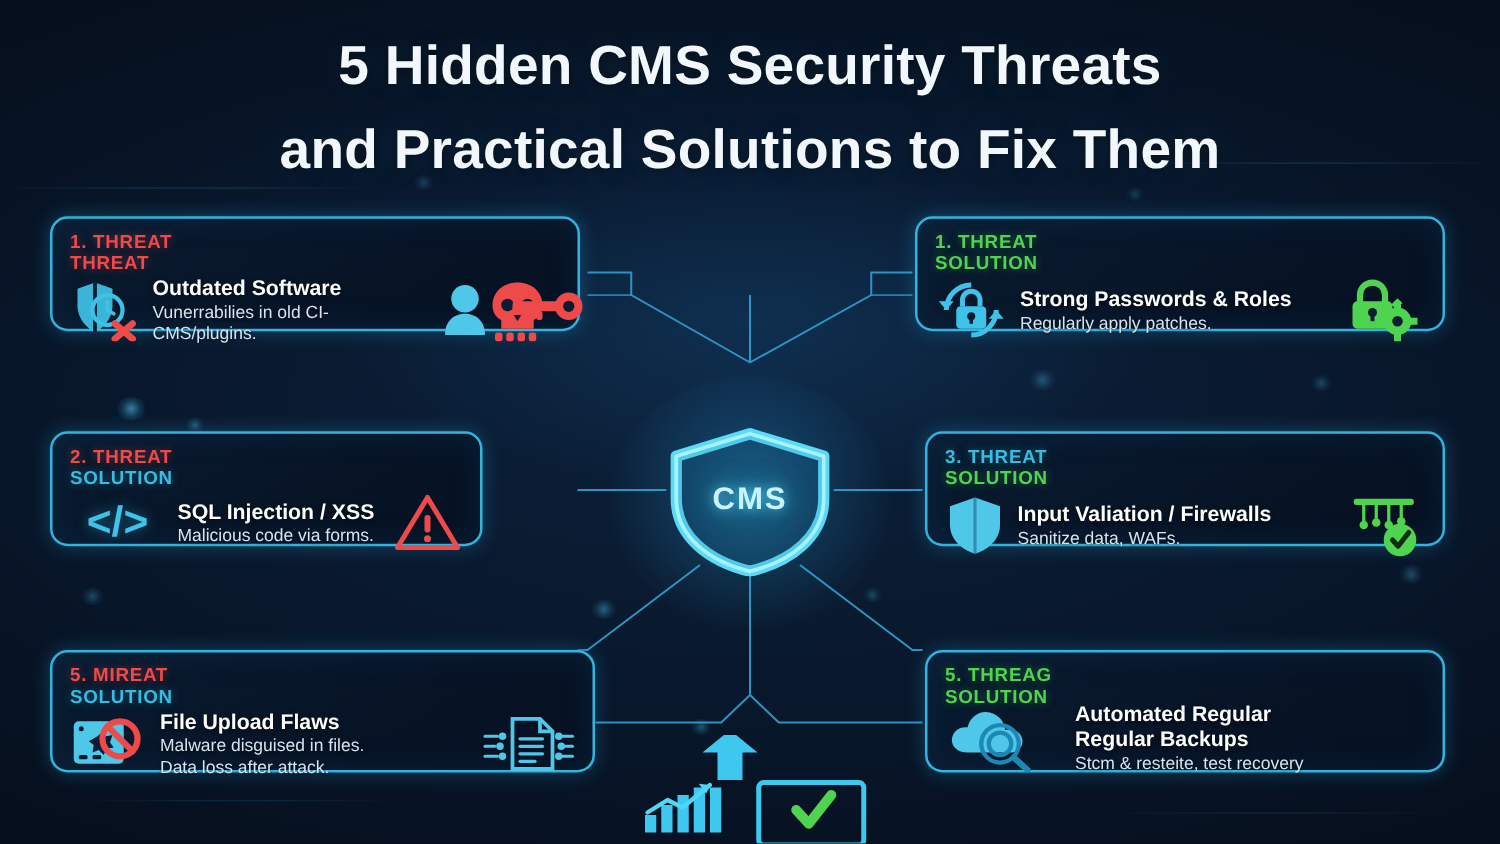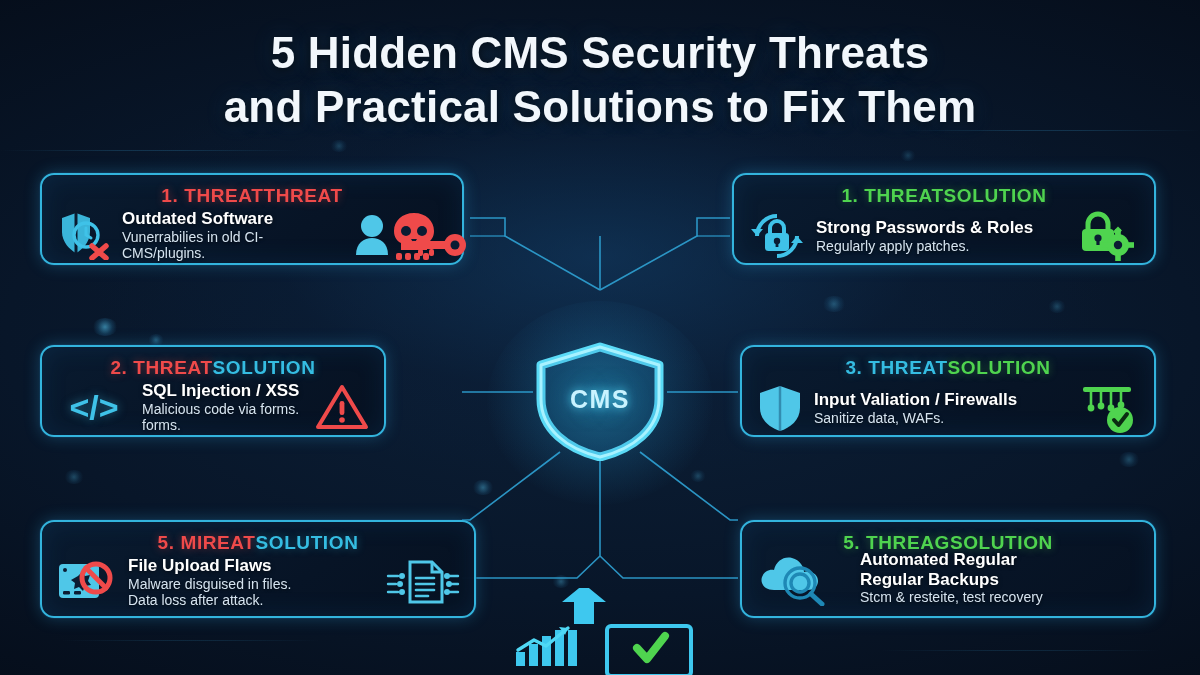--- a/index.html
+++ b/index.html
@@ -37,38 +37,39 @@
   #title {
     position: absolute; left: 0; top: 26px; width: 1200px;
     text-align: center;
     color: #f2f7fc;
     font-size: 44px;
     font-weight: bold;
     line-height: 1.22;
     letter-spacing: 0.2px;
     text-shadow: 0 2px 10px rgba(0,0,0,0.65), 0 0 22px rgba(90,190,255,0.18);
   }
-  #title .l2 { display: block; }
+  #title .l2 { display: block; margin-top: 13px; }
 
   
   .card {
     position: absolute;
     border: 2px solid #33b4dd;
     border-radius: 14px;
     background: linear-gradient(145deg, rgba(9,27,48,0.96) 0%, rgba(7,20,38,0.98) 60%, rgba(6,17,33,0.99) 100%);
     box-shadow:
       0 0 0 1px rgba(20,70,110,0.35),
       0 0 16px rgba(45,170,225,0.30),
       inset 0 0 24px rgba(20,80,130,0.22);
     padding: 10px 14px 10px 14px;
   }
   .card-head {
-    display: flex; justify-content: center; align-items: baseline;
-    font-size: 19px; font-weight: bold; letter-spacing: 0.6px;
+    display: flex; justify-content: flex-start; align-items: baseline;
+    font-size: 15px; font-weight: bold; letter-spacing: 0.6px;
     margin-bottom: 2px;
+    flex-direction: column;
   }
   .tag-threat-red   { color: #ef4a4a; text-shadow: 0 0 8px rgba(239,74,74,0.45); }
   .tag-threat-green { color: #4fd44f; text-shadow: 0 0 8px rgba(79,212,79,0.40); }
   .tag-threat-cyan  { color: #35bde2; text-shadow: 0 0 8px rgba(53,189,226,0.40); }
   .tag-sol-green    { color: #4fd44f; text-shadow: 0 0 8px rgba(79,212,79,0.40); }
   .tag-sol-cyan     { color: #35bde2; text-shadow: 0 0 8px rgba(53,189,226,0.40); }
   .tag-sol-red      { color: #ef4a4a; text-shadow: 0 0 8px rgba(239,74,74,0.45); }
 
   .card-body { display: flex; align-items: center; gap: 10px; }
   .ic-left, .ic-right { flex: 0 0 auto; display: flex; align-items: center; justify-content: center; }
@@ -252,21 +253,20 @@
     <div class="card-head">
       <span class="tag-threat-red">2. THREAT</span>
       <span class="tag-sol-cyan">SOLUTION</span>
     </div>
     <div class="card-body">
       <span class="ic-left" style="color:#3fc2e8; font-size:34px; font-weight:bold; width:76px; text-shadow:0 0 10px rgba(63,194,232,.5);">&lt;/&gt;</span>
       <span class="card-text">
         <span class="card-title">SQL Injection / XSS</span>
         <span class="card-desc">
           <span>Malicious code via forms.</span>
-          <span>forms.</span>
         </span>
       </span>
       <span class="ic-right">
         <svg width="56" height="50" viewBox="0 0 56 50">
           <path d="M28 5 L52 45 H4 Z" fill="none" stroke="#ef4a4a" stroke-width="4" stroke-linejoin="round"></path>
           <rect x="25.6" y="19" width="4.8" height="14" rx="2.2" fill="#ef4a4a"></rect>
           <circle cx="28" cy="38" r="2.8" fill="#ef4a4a"></circle>
         </svg>
       </span>
     </div>

